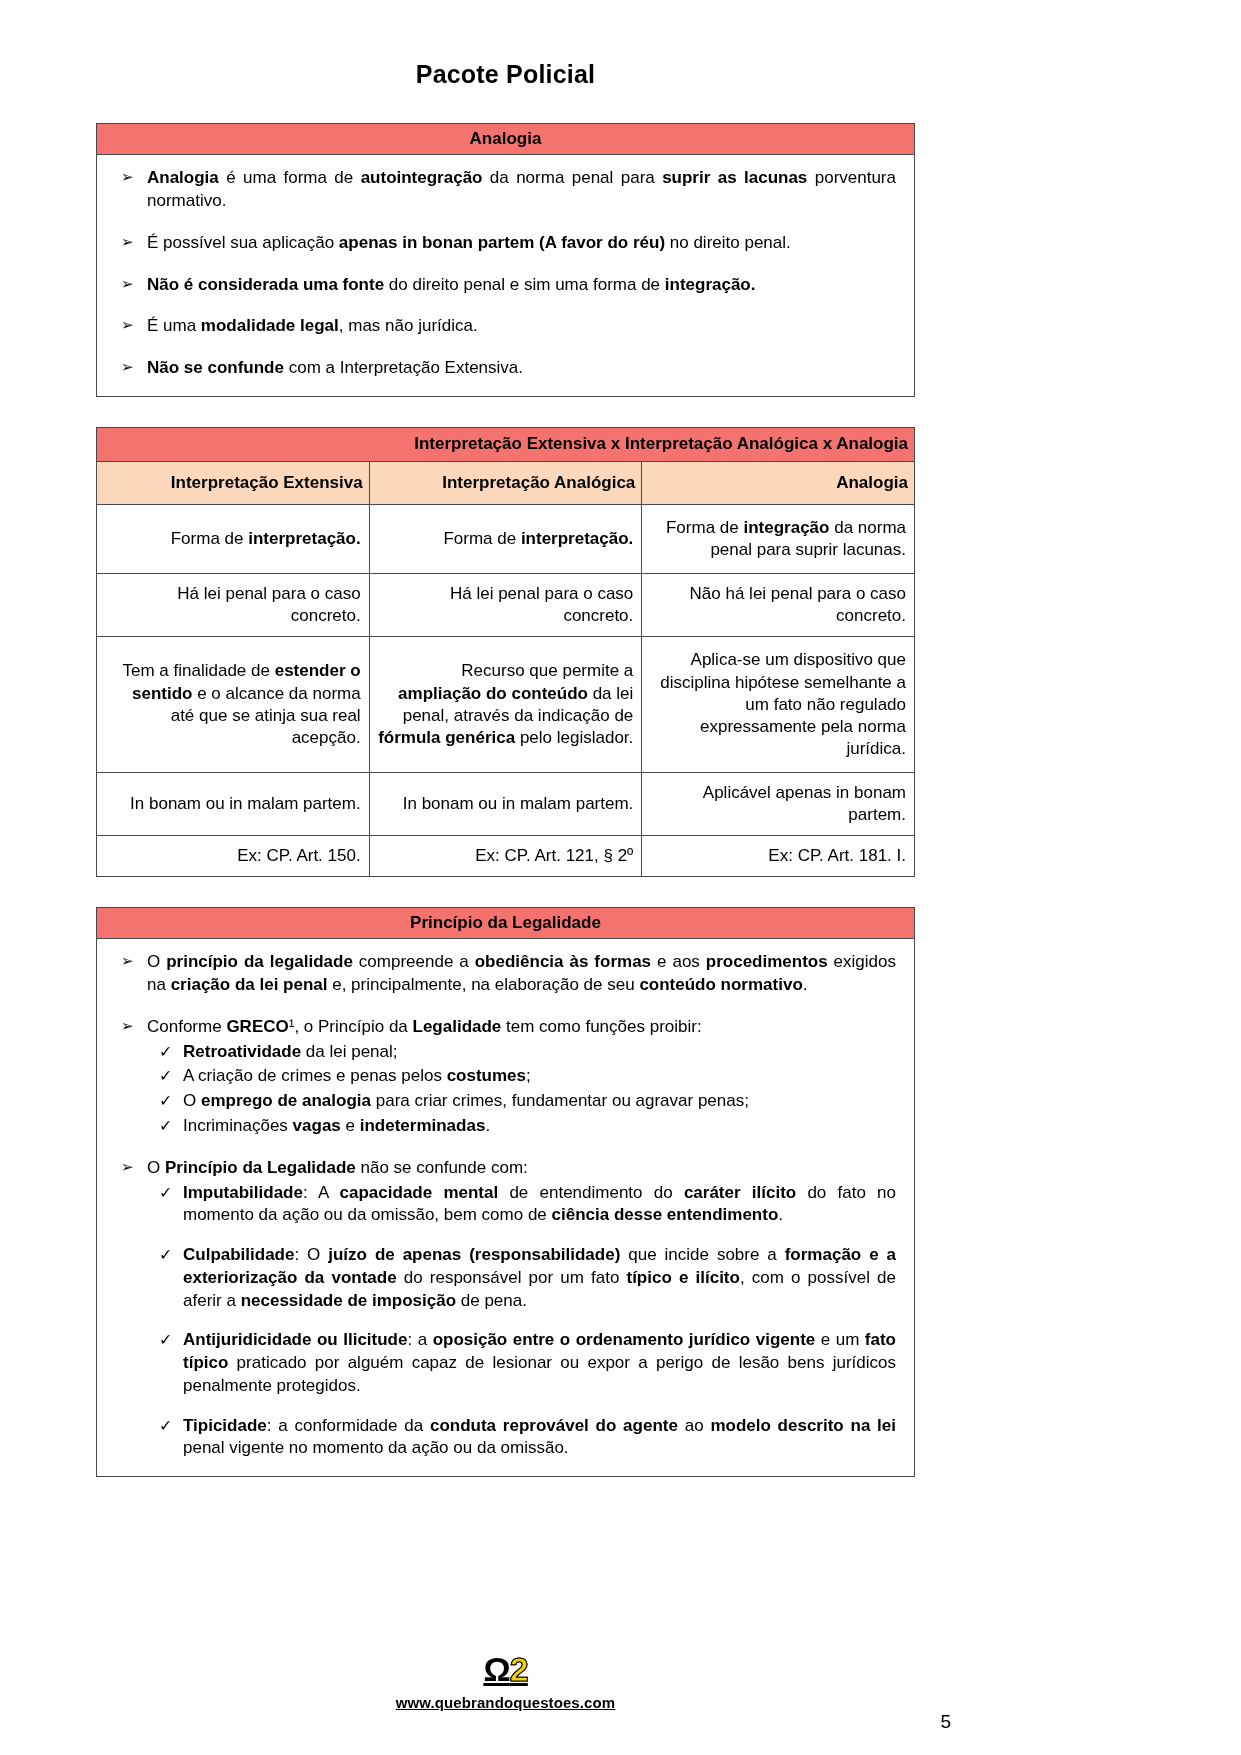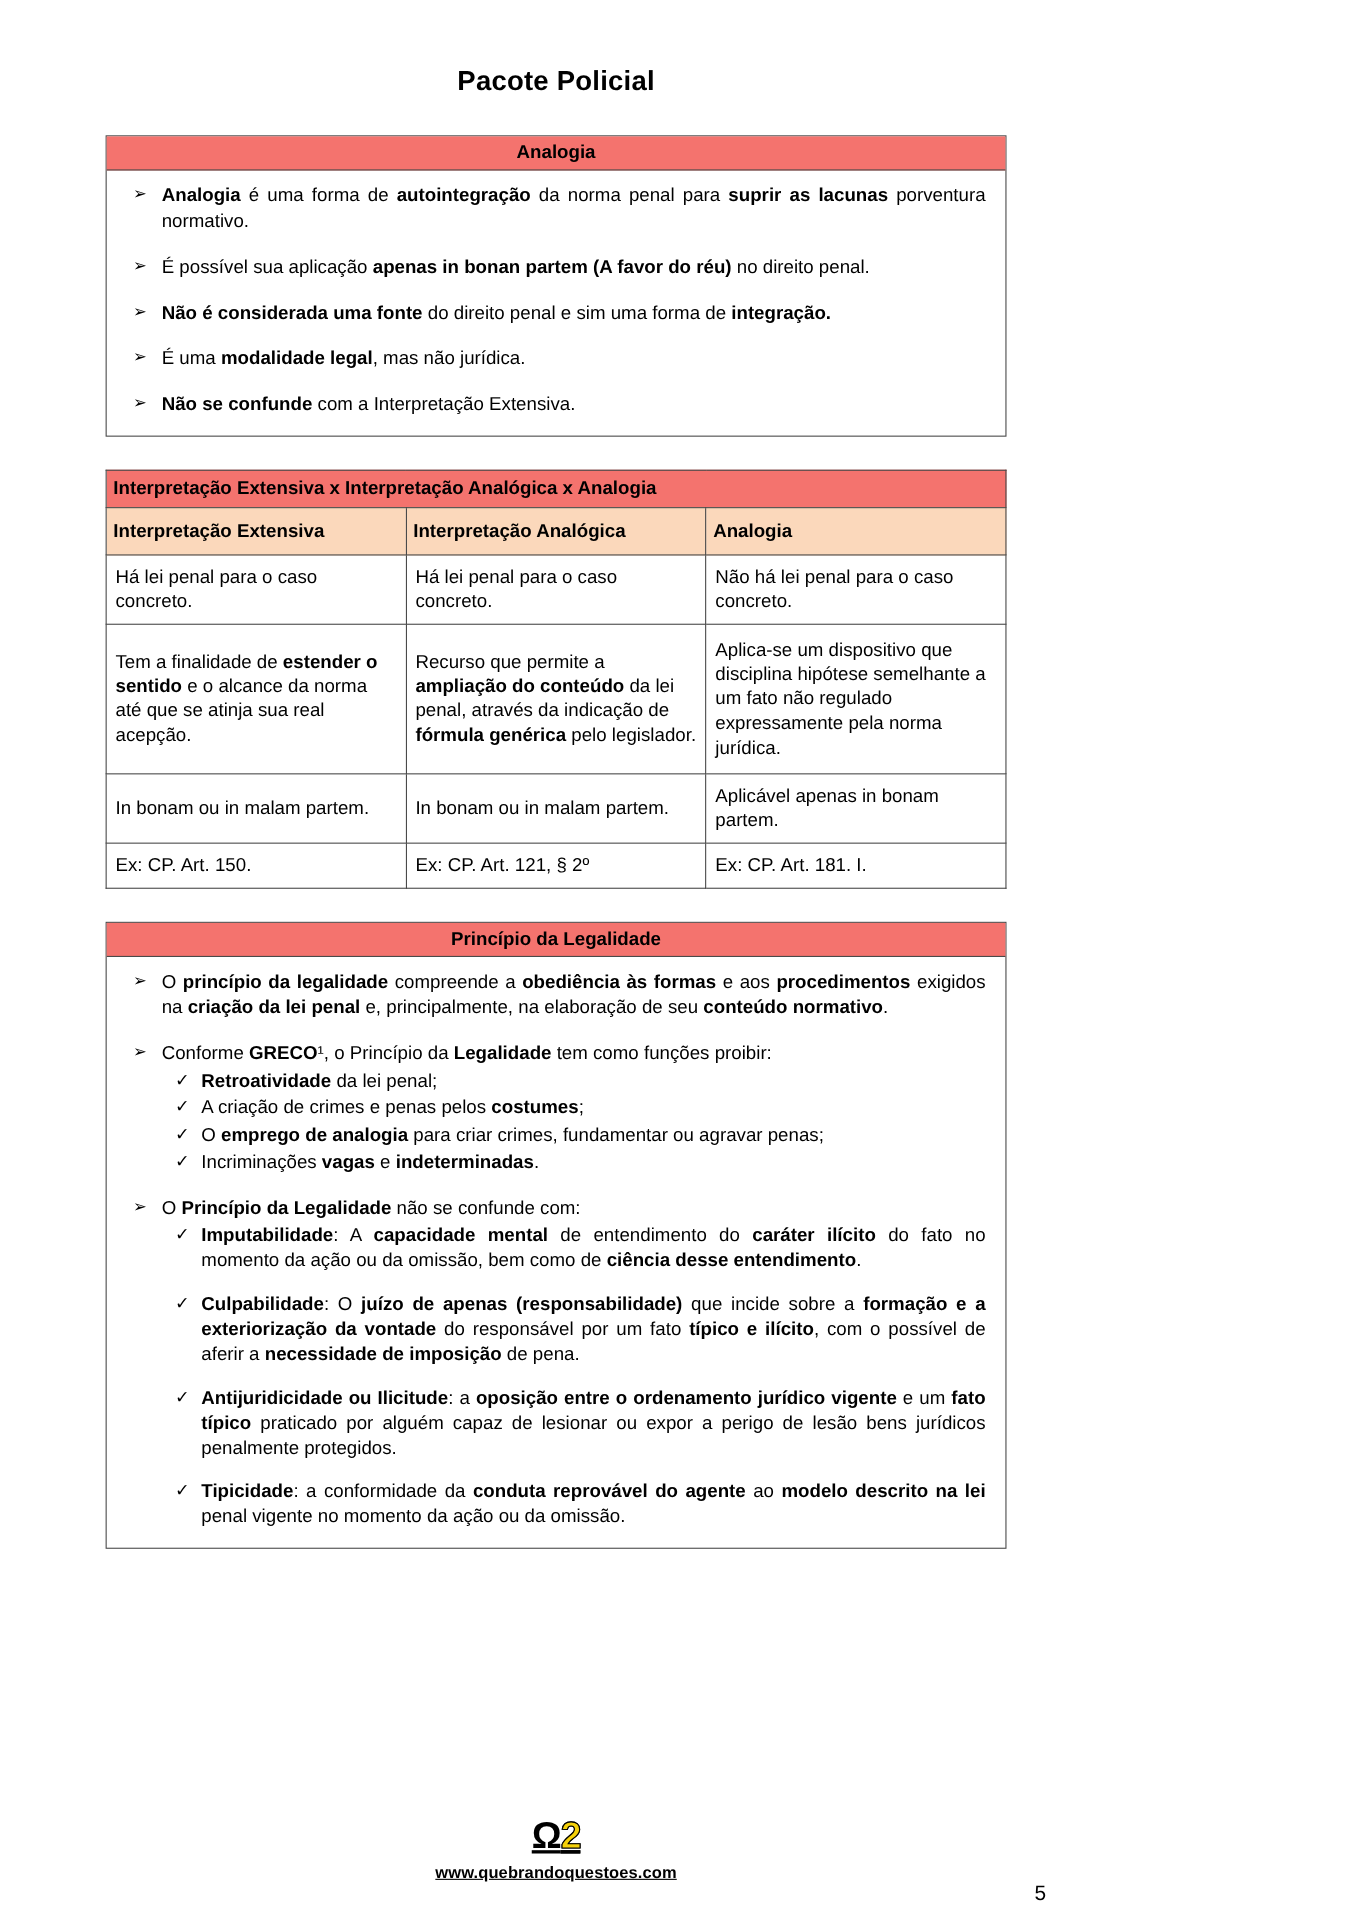--- a/index.html
+++ b/index.html
@@ -101,21 +101,21 @@
     border-collapse: collapse;
     border: 1px solid #4a4a4a;
     margin-bottom: 30px;
     table-layout: fixed;
   }
   table.cmp td, table.cmp th {
     border: 1px solid #4a4a4a;
     padding: 9px 8px;
     font-size: 17px;
     line-height: 1.3;
-    text-align: left;
+    text-align: right;
     vertical-align: middle;
   }
   table.cmp .cmp-title {
     background: #f4736e;
     font-weight: bold;
     font-size: 17px;
     padding: 5px 6px 6px 6px;
   }
   table.cmp .cmp-col-head {
     background: #fbd8bb;
@@ -184,20 +184,25 @@
       <tr>
         <th class="cmp-title" colspan="3">Interpretação Extensiva x Interpretação Analógica x Analogia</th>
       </tr>
       <tr>
         <th class="cmp-col-head">Interpretação Extensiva</th>
         <th class="cmp-col-head">Interpretação Analógica</th>
         <th class="cmp-col-head">Analogia</th>
       </tr>
     </thead>
     <tbody id="cmp-body">
+        <tr>
+          <td class="tall"><span>Forma de </span><b>interpretação.</b></td>
+          <td class="tall"><span>Forma de </span><b>interpretação.</b></td>
+          <td class="tall"><span>Forma de </span><b>integração</b><span> da norma penal para suprir lacunas.</span></td>
+        </tr>
         <tr>
           <td><span>Há lei penal para o caso concreto.</span></td>
           <td><span>Há lei penal para o caso concreto.</span></td>
           <td><span>Não há lei penal para o caso concreto.</span></td>
         </tr>
         <tr>
           <td class="tall"><span>Tem a finalidade de </span><b>estender o sentido</b><span> e o alcance da norma até que se atinja sua real acepção.</span></td>
           <td class="tall"><span>Recurso que permite a </span><b>ampliação do conteúdo</b><span> da lei penal, através da indicação de </span><b>fórmula genérica</b><span> pelo legislador.</span></td>
           <td class="tall"><span>Aplica-se um dispositivo que disciplina hipótese semelhante a um fato não regulado expressamente pela norma jurídica.</span></td>
         </tr>

